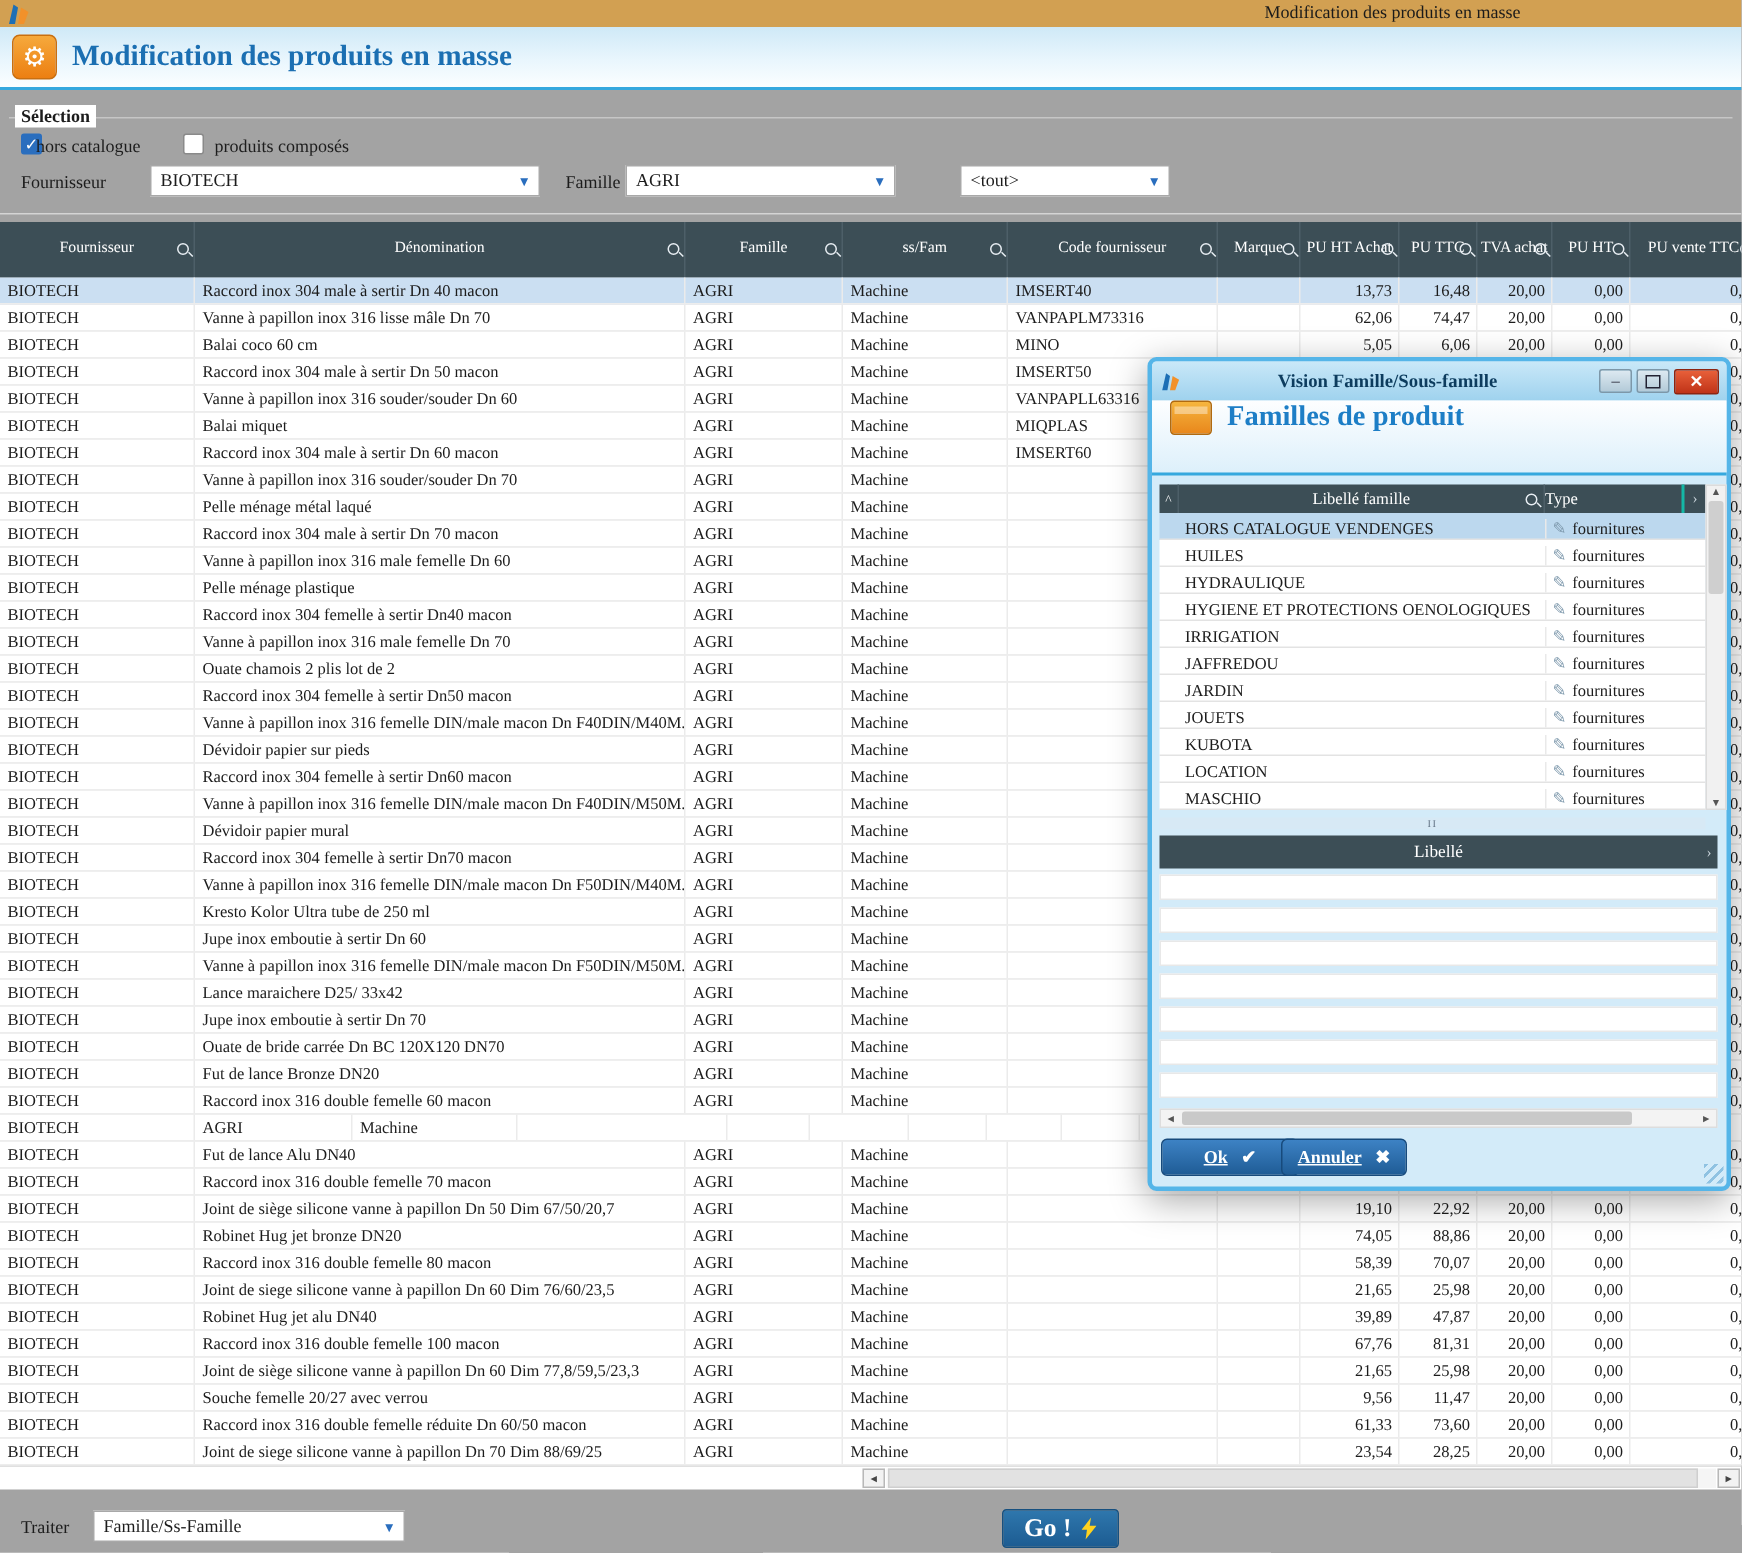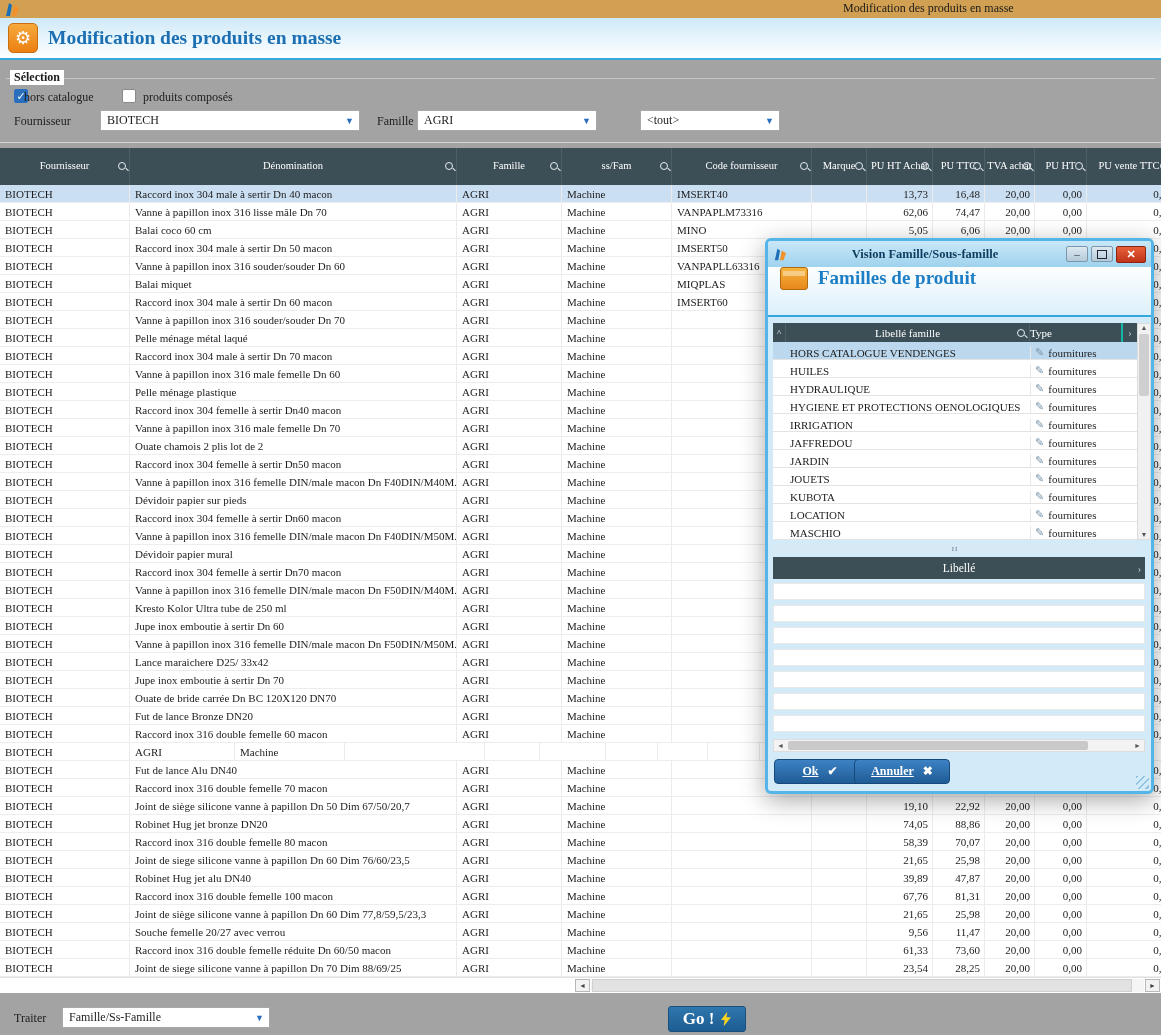--- a/index.html
+++ b/index.html
@@ -108,21 +108,21 @@
   .fopt2{position:absolute;right:4px;color:#c3ced5;font-size:10px;}
   #sub-body{position:absolute;left:5px;right:6px;top:316px;}
   .erow{height:17px;background:#fff;border:1px solid #e8e8e8;margin-bottom:5px;box-sizing:border-box;}
   .hscroll2{position:absolute;left:5px;right:6px;top:472px;height:13px;background:#f3f3f3;border:1px solid #ddd;
             display:flex;align-items:center;font-size:7px;color:#555;box-sizing:border-box;}
   .harr{padding:0 3px;} .harr-r{margin-left:auto;}
   .hthumb2{height:9px;width:300px;background:#c9c9c9;border-radius:2px;margin-left:1px;}
   .dbtn{position:absolute;top:492px;height:25px;background:linear-gradient(#3d82c4,#1f5c96);border:1px solid #174a7c;
         border-radius:4px;color:#fff;font-weight:bold;font-size:12px;display:flex;align-items:center;justify-content:center;
         gap:9px;font-family:inherit;cursor:pointer;}
-  .okbtn{left:6px;width:92px;} .cancelbtn{left:86px;width:96px;}
+  .okbtn{left:6px;width:92px;} .cancelbtn{left:86px;width:84px;}
   .u{text-decoration:underline;} .bico{font-size:12px;}
   .grip{position:absolute;right:2px;bottom:2px;width:13px;height:13px;
         background:repeating-linear-gradient(135deg,#8fc2e2 0 2px,transparent 2px 5px);}
 </style>
 </head>
 <body>
 
 <div id="screen">
 
   <div id="topbar">

